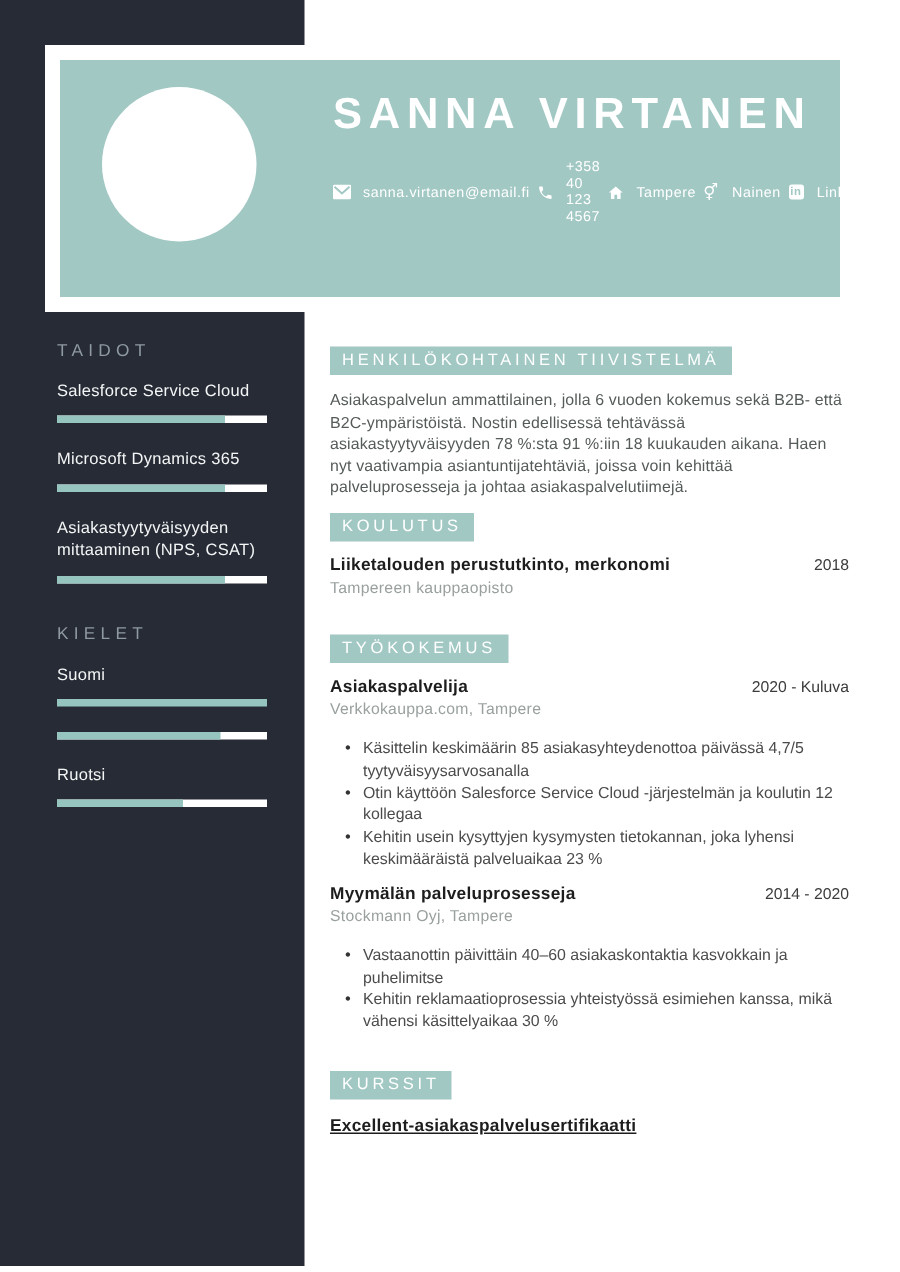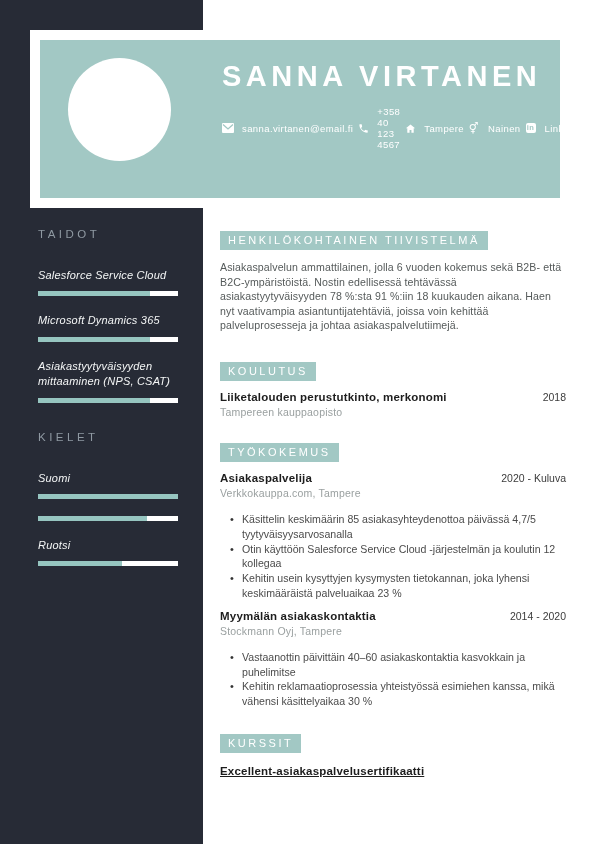--- a/index.html
+++ b/index.html
@@ -30,34 +30,34 @@
   .contact-row{display:flex;align-items:center;gap:8px;color:#fff;font-size:9.5px;letter-spacing:.4px;}
   .contact-icon{width:12px;height:12px;display:inline-flex;align-items:center;justify-content:center;flex:0 0 12px;}
   .contact-icon svg{display:block;}
   .icon-gender::before{content:"\26A5";color:#fff;font-size:11px;line-height:1;font-family:"DejaVu Sans",sans-serif;}
   .linkedin-box{width:10px;height:10px;background:#fff;border-radius:2px;color:var(--teal);
     font-size:7.5px;font-weight:700;display:flex;align-items:center;justify-content:center;line-height:1;}
 
   
   .sidebar-content{position:absolute;left:38px;top:228px;width:142px;}
   .side-heading{color:var(--heading-gray);font-size:11.5px;font-weight:500;letter-spacing:3.5px;}
-  .side-group{margin-top:28px;font-style:italic;}
+  .side-group{margin-top:14px;}
   .side-item{margin-bottom:17px;}
   .side-label{color:#f4f6f6;font-size:11px;line-height:1.4;letter-spacing:.2px;}
   .bar{height:5px;background:#fff;margin-top:8px;width:140px;}
   .bar-fill{height:100%;background:var(--teal-fill);}
   .kielet-heading{margin-top:28px;}
 
   
   .main{position:absolute;left:220px;top:230px;width:346px;}
   .badge{display:inline-block;background:var(--teal);color:#fff;font-size:11px;font-weight:500;
     letter-spacing:2.5px;padding:3px 8px 4px 8px;}
   .summary-text{margin-top:10px;font-size:10.6px;line-height:14.6px;color:var(--body-gray);letter-spacing:.1px;}
   .section{margin-top:0;}
-  .sec-koulutus{margin-top:28px;}
+  .sec-koulutus{margin-top:8px;}
   .sec-tyokokemus{margin-top:24px;}
   .sec-kurssit{margin-top:24px;}
   .entry{margin-top:10px;}
   .entry-header{display:flex;justify-content:space-between;align-items:baseline;}
   .entry-title{font-size:11.5px;font-weight:700;color:var(--title-dark);letter-spacing:.2px;}
   .entry-date{font-size:10.5px;color:var(--date-dark);white-space:nowrap;}
   .entry-sub{margin-top:3px;font-size:10.5px;color:var(--sub-gray);letter-spacing:.2px;}
   .bullets{list-style:none;margin-top:13px;}
   .bullets li{position:relative;padding-left:22px;font-size:10.6px;line-height:14.8px;color:#4b4b4b;}
   .bullets li::before{content:"\2022";position:absolute;left:10px;color:#333;font-size:11px;}
@@ -205,21 +205,21 @@
         <div class="entry-sub">Verkkokauppa.com, Tampere</div>
         <ul class="bullets">
           <li>Käsittelin keskimäärin 85 asiakasyhteydenottoa päivässä 4,7/5 tyytyväisyysarvosanalla</li>
           <li>Otin käyttöön Salesforce Service Cloud -järjestelmän ja koulutin 12 kollegaa</li>
           <li>Kehitin usein kysyttyjen kysymysten tietokannan, joka lyhensi keskimääräistä palveluaikaa 23 %</li>
         </ul>
       </div>
 
       <div class="entry entry-second">
         <div class="entry-header">
-          <span class="entry-title">Myymälän asiakaskontaktia</span>
+          <span class="entry-title">Myymälän palveluprosesseja</span>
           <span class="entry-date">2014 - 2020</span>
         </div>
         <div class="entry-sub">Stockmann Oyj, Tampere</div>
         <ul class="bullets">
           <li>Vastaanottin päivittäin 40–60 asiakaskontaktia kasvokkain ja puhelimitse</li>
           <li>Kehitin reklamaatioprosessia yhteistyössä esimiehen kanssa, mikä vähensi käsittelyaikaa 30 %</li>
         </ul>
       </div>
     </section>
 

